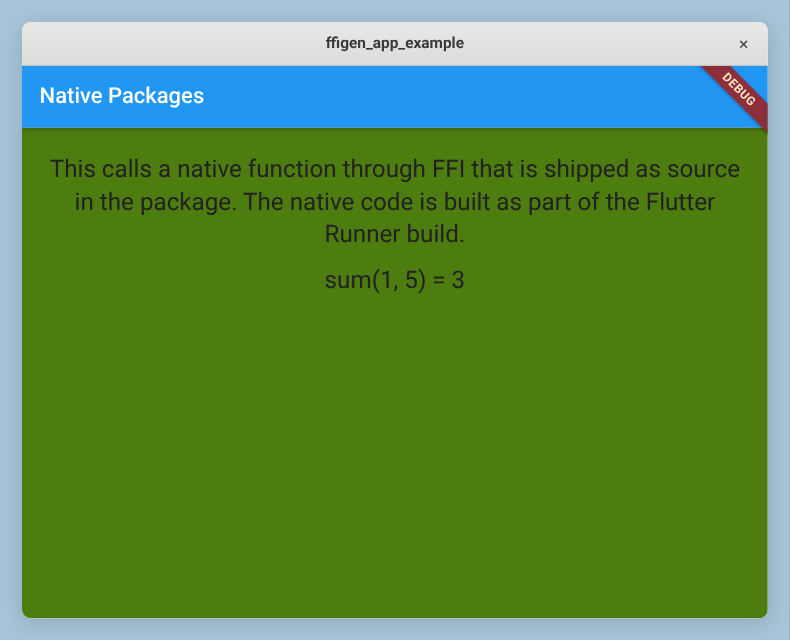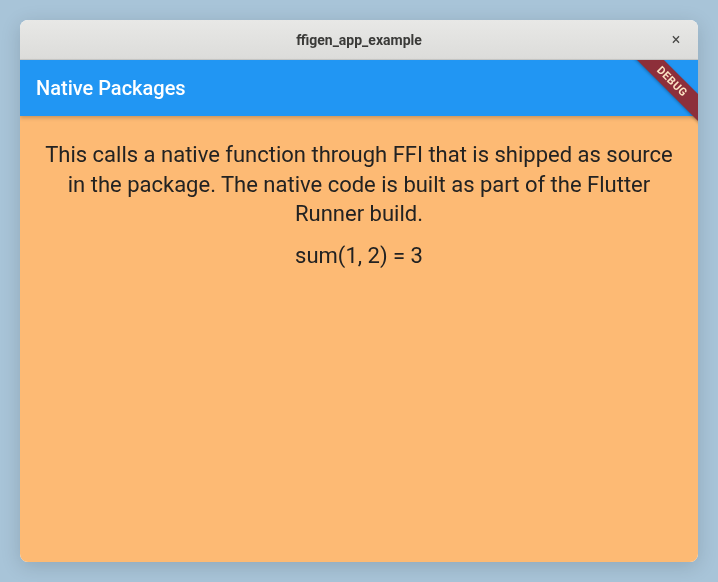--- a/index.html
+++ b/index.html
@@ -52,22 +52,21 @@
       justify-content: center;
       cursor: pointer;
       font-size: 16px;
       color: #4a4a48;
       font-weight: 400;
     }
     .appbar {
       height: 56px;
       background: #2196f3;
       display: flex;
-      align-items: center;
-      padding: 0 16px;
+      padding: 15px 16px;
       position: relative;
       box-shadow: 0 2px 4px rgba(0,0,0,0.2);
     }
     .appbar-title {
       color: #ffffff;
       font-size: 20px;
       font-weight: 500;
     }
     .debug-ribbon {
       position: absolute;
@@ -88,21 +87,21 @@
       font-size: 11px;
       font-weight: 700;
       text-align: center;
       padding: 3px 0;
       transform: rotate(45deg);
       letter-spacing: 0.5px;
       box-shadow: 0 1px 3px rgba(0,0,0,0.3);
     }
     .content {
       flex: 1;
-      background: #fdba74;
+      background: #4d7c0f;
       padding: 24px 20px;
       display: flex;
       flex-direction: column;
       align-items: center;
     }
     .description {
       font-size: 22px;
       color: #222222;
       text-align: center;
       line-height: 1.35;
@@ -128,15 +127,15 @@
     </div>
   </div>
   <div class="appbar">
     <span class="appbar-title">Native Packages</span>
     <div class="debug-ribbon">
       <div class="debug-ribbon-inner">DEBUG</div>
     </div>
   </div>
   <div class="content">
     <div class="description">This calls a native function through FFI that is shipped as source in the package. The native code is built as part of the Flutter Runner build.</div>
-    <div class="result-line">sum(1, 2) = 3</div>
+    <div class="result-line">sum(1, 5) = 3</div>
   </div>
 </div>
 
 </body></html>

